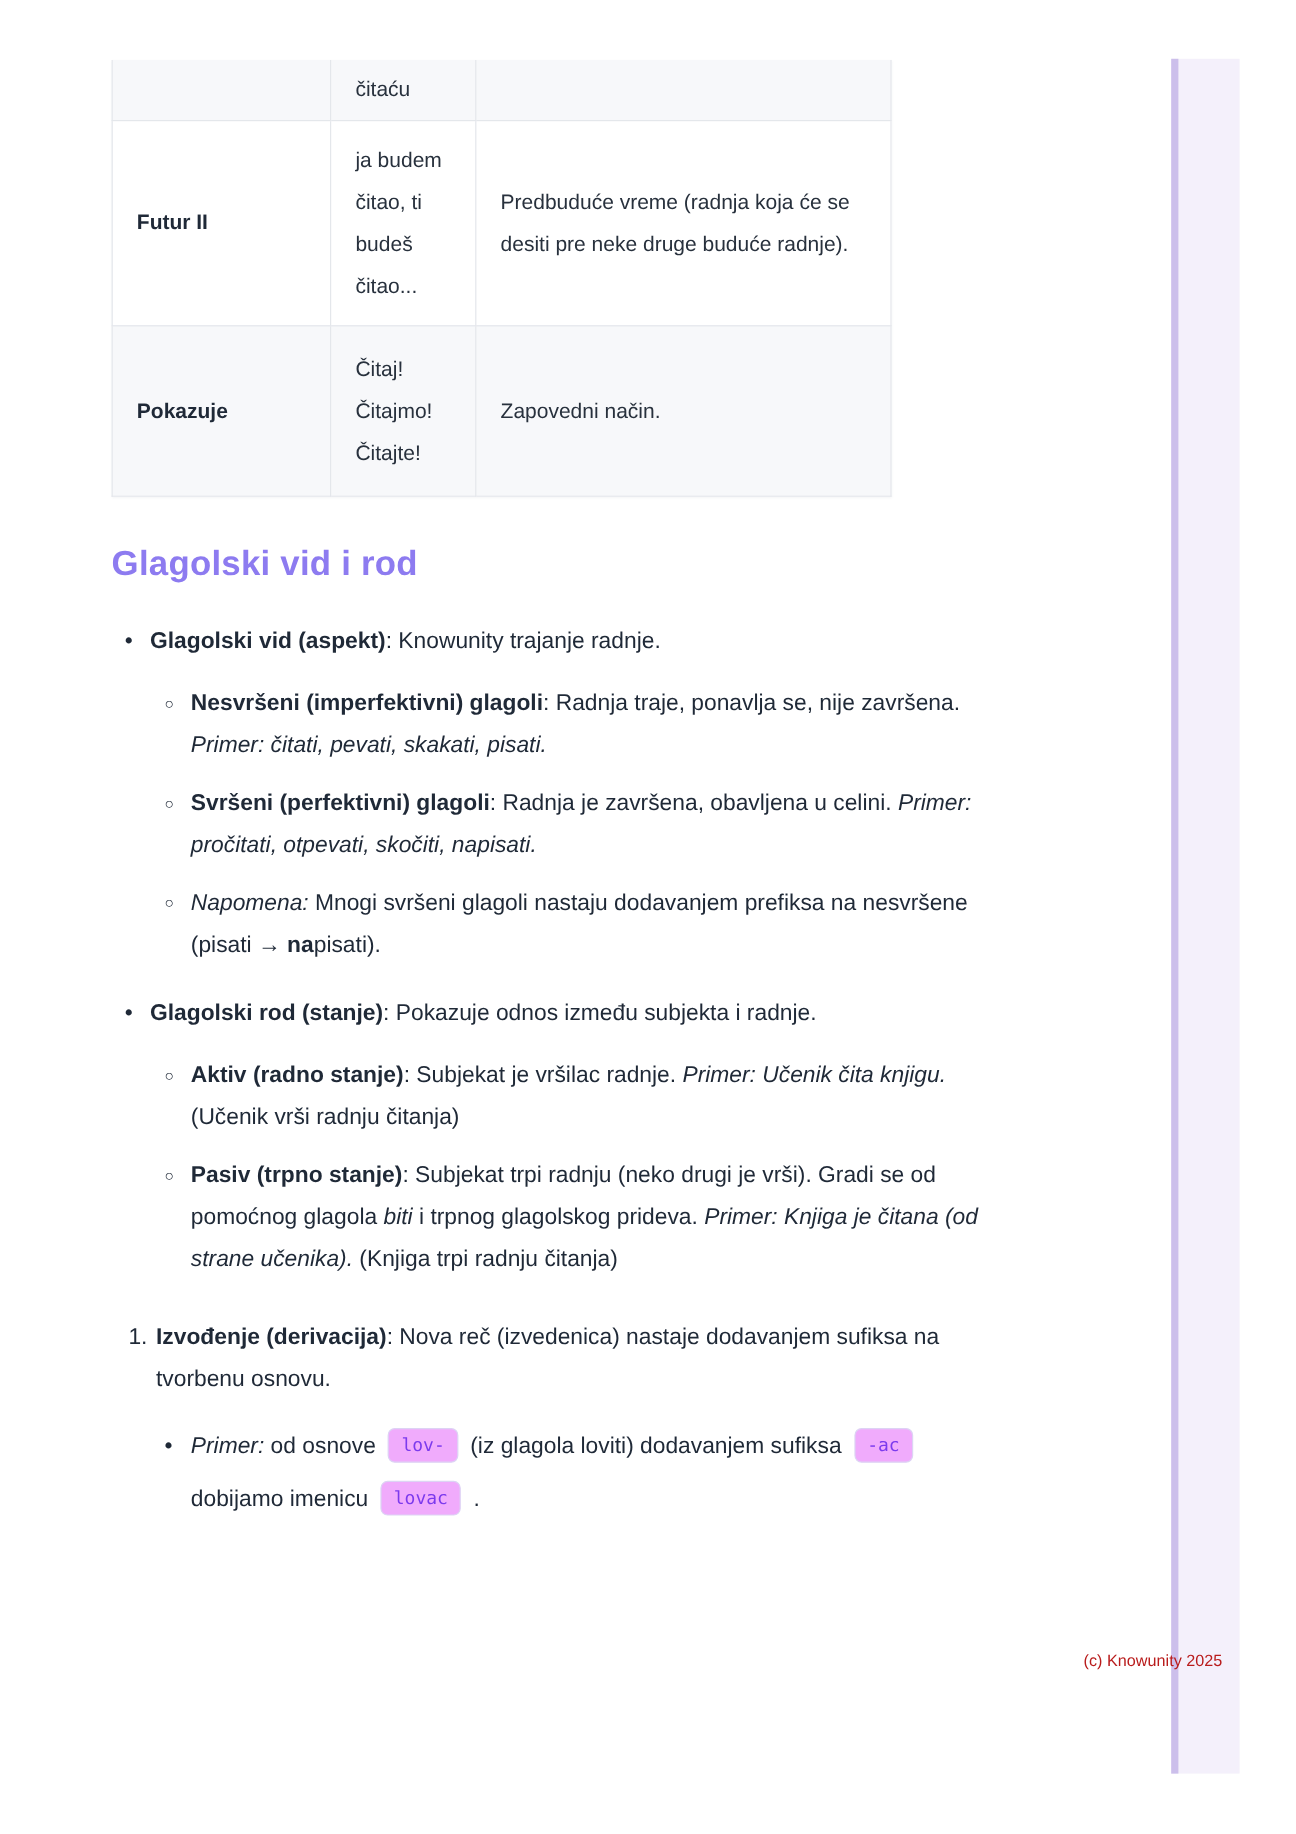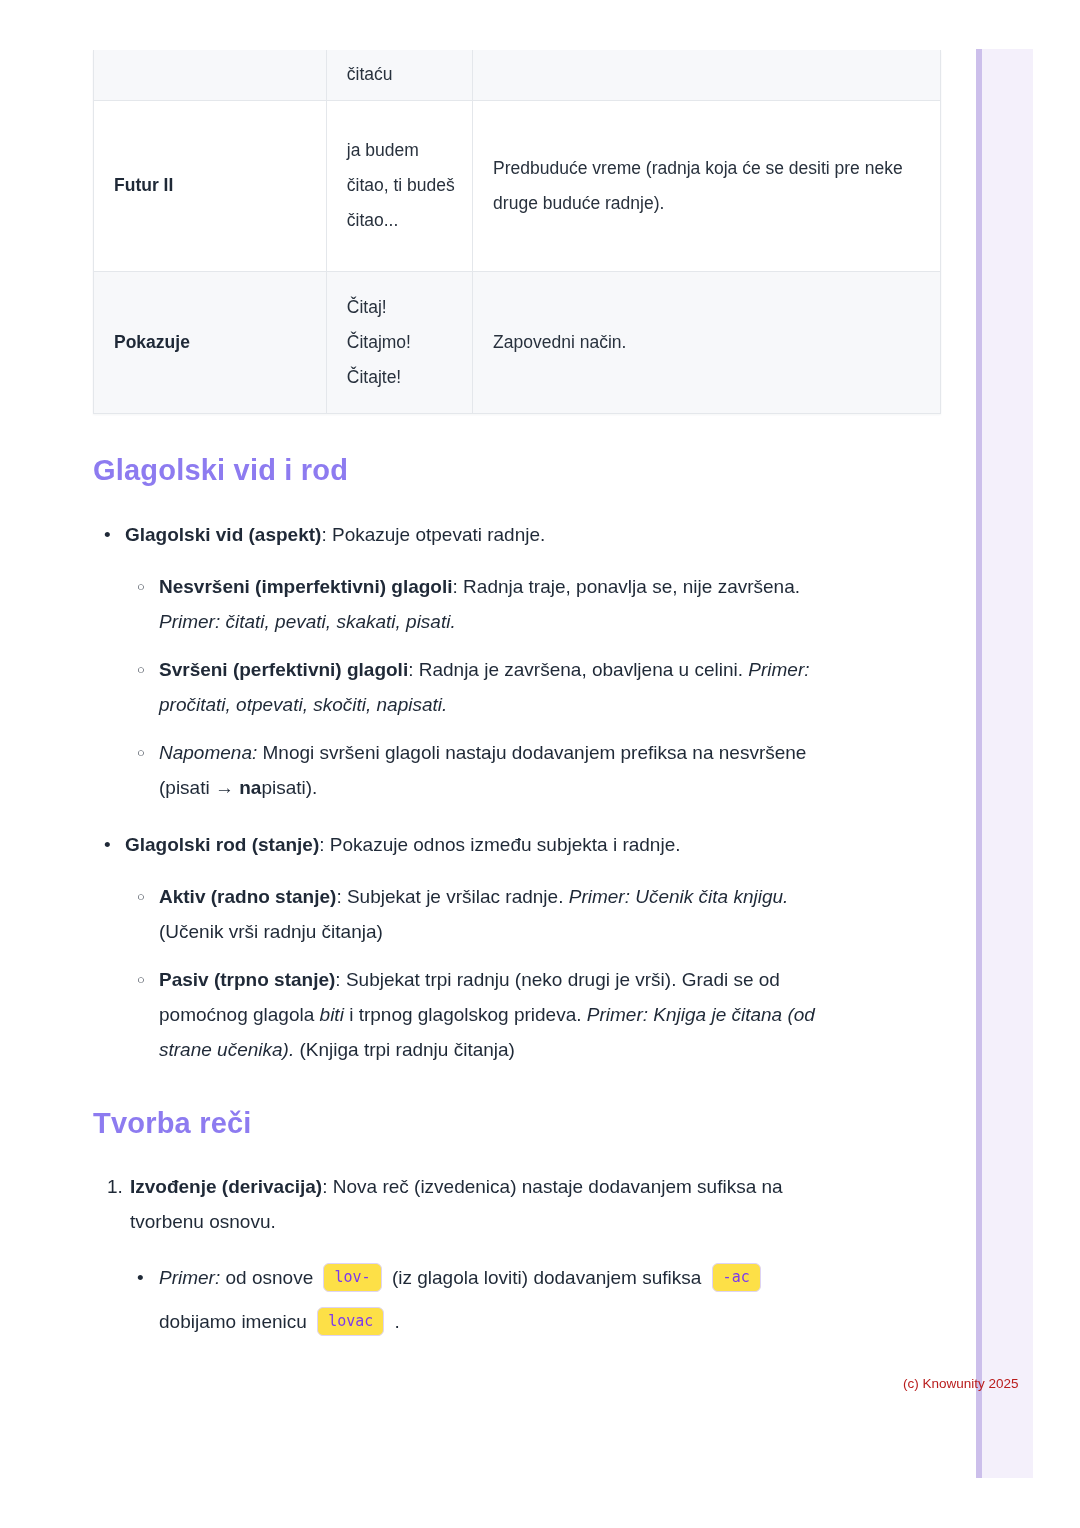--- a/index.html
+++ b/index.html
@@ -14,21 +14,21 @@
 
   .content {
     position:absolute;
     left:93px; top:50px;
     width:735px;
   }
 
   
   table.conj {
     border-collapse:collapse;
-    width:848px;
+    width:650px;
     font-size:17.5px;
     line-height:35px;
     color:#28313d;
     box-shadow:0 1px 2px rgba(40,50,70,0.05);
   }
   table.conj td {
     border:1px solid #e4e7eb;
     vertical-align:middle;
     padding:6px 14px 6px 20px;
     box-sizing:border-box;
@@ -78,21 +78,21 @@
   .osub { margin:17px 0 0 44px; line-height:44px; }
   .osub > .mk { width:22px; font-size:19px; }
 
   
   .code {
     display:inline-block;
     font-family:"DejaVu Sans Mono", monospace;
     font-size:15px;
     line-height:22px;
     color:#7c3aed;
-    background:#fde047;
+    background:#f0abfc;
     border:1px solid #ddd3f4;
     border-radius:6px;
     padding:2px 10px 3px 10px;
     margin:0 5px;
     vertical-align:2px;
   }
 
   
   .side-panel {
     position:absolute;
@@ -141,21 +141,21 @@
 Čitajte!</td>
         <td class="cell-desc">Zapovedni način.</td>
       </tr>
     </tbody>
   </table>
 
   <h2 class="section">Glagolski vid i rod</h2>
 
   <div class="li lvl1">
     <span class="mk">•</span>
-    <div class="tx"><span class="b">Glagolski vid (aspekt)</span><span>: Pokazuje otpevati radnje.</span></div>
+    <div class="tx"><span class="b">Glagolski vid (aspekt)</span><span>: Knowunity trajanje radnje.</span></div>
   </div>
 
   <div class="sublist">
     <div class="li sub">
       <span class="mk">○</span>
       <div class="tx"><span class="b">Nesvršeni (imperfektivni) glagoli</span><span>: Radnja traje, ponavlja se, nije završena. </span><span class="i">Primer: čitati, pevati, skakati, pisati.</span></div>
     </div>
     <div class="li sub">
       <span class="mk">○</span>
       <div class="tx"><span class="b">Svršeni (perfektivni) glagoli</span><span>: Radnja je završena, obavljena u celini. </span><span class="i">Primer: pročitati, otpevati, skočiti, napisati.</span></div>
@@ -175,21 +175,20 @@
     <div class="li sub">
       <span class="mk">○</span>
       <div class="tx"><span class="b">Aktiv (radno stanje)</span><span>: Subjekat je vršilac radnje. </span><span class="i">Primer: Učenik čita knjigu.</span><span> (Učenik vrši radnju čitanja)</span></div>
     </div>
     <div class="li sub">
       <span class="mk">○</span>
       <div class="tx"><span class="b">Pasiv (trpno stanje)</span><span>: Subjekat trpi radnju (neko drugi je vrši). Gradi se od pomoćnog glagola </span><span class="i">biti</span><span> i trpnog glagolskog prideva. </span><span class="i">Primer: Knjiga je čitana (od strane učenika).</span><span> (Knjiga trpi radnju čitanja)</span></div>
     </div>
   </div>
 
-  <h2 class="section">Tvorba reči</h2>
 
 
   <div class="li oli">
     <span class="mk">1.</span>
     <div class="tx"><span class="b">Izvođenje (derivacija)</span><span>: Nova reč (izvedenica) nastaje dodavanjem sufiksa na tvorbenu osnovu.</span></div>
   </div>
 
   <div class="li osub">
     <span class="mk">•</span>
     <div class="tx"><span class="i">Primer:</span><span> od osnove </span><span class="code">lov-</span><span> (iz glagola loviti) dodavanjem sufiksa </span><span class="code">-ac</span><span> dobijamo imenicu </span><span class="code">lovac</span><span> .</span></div>

